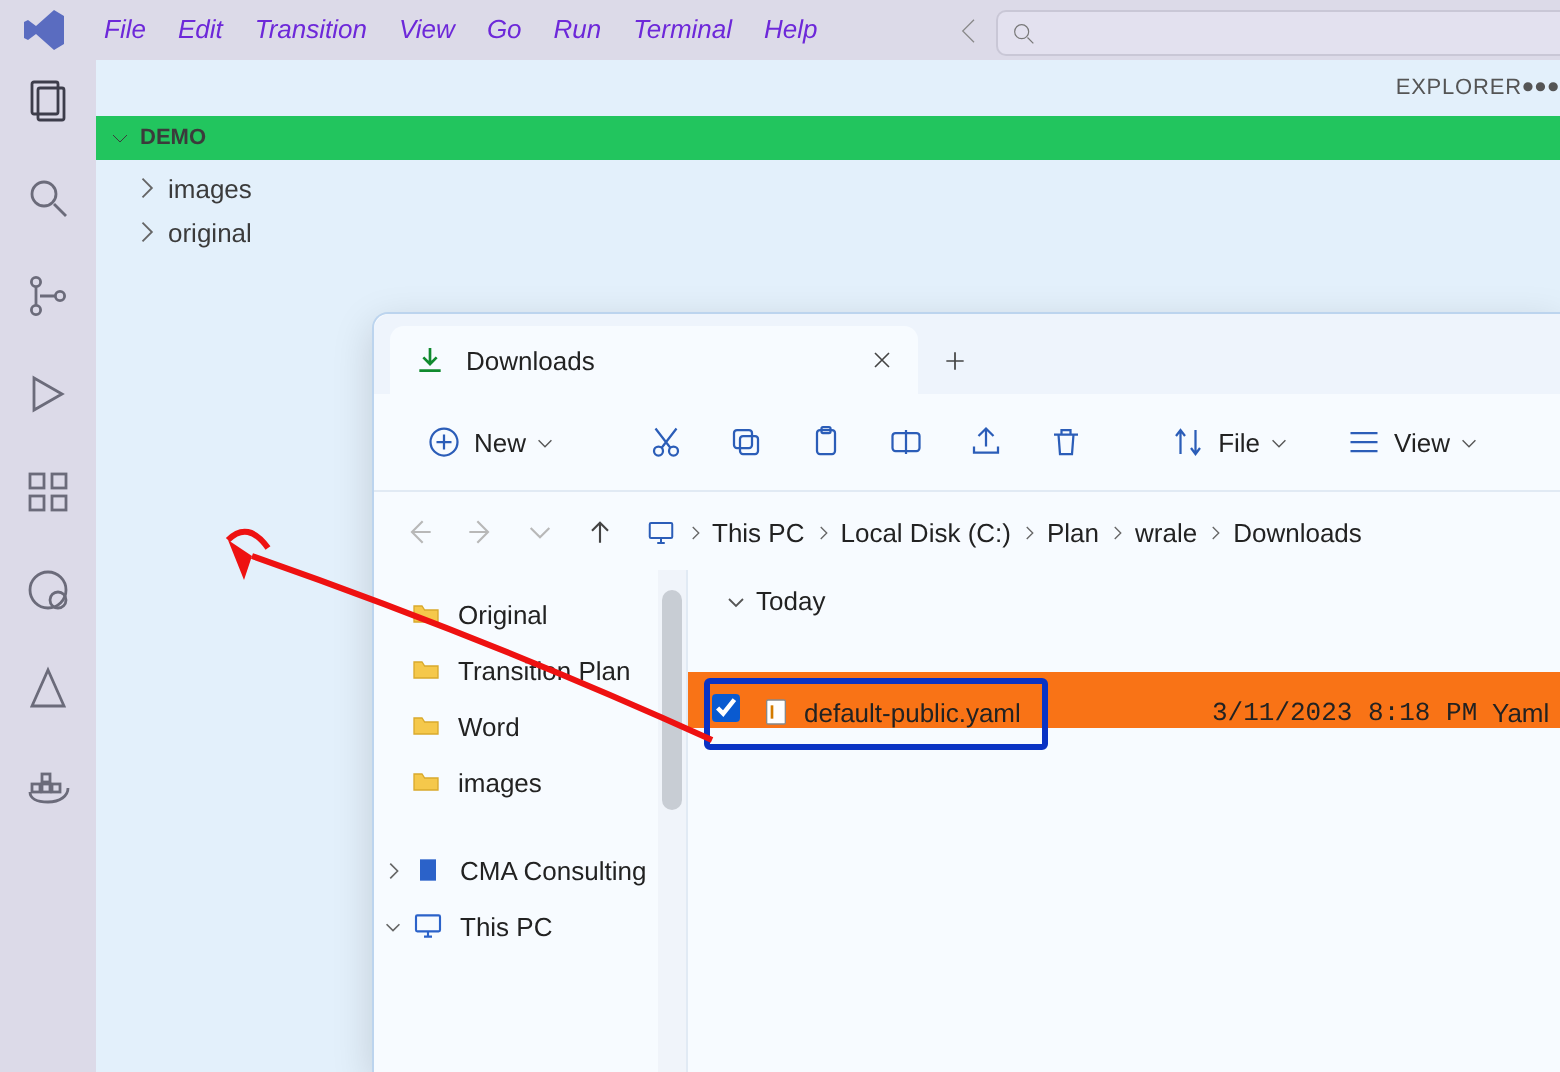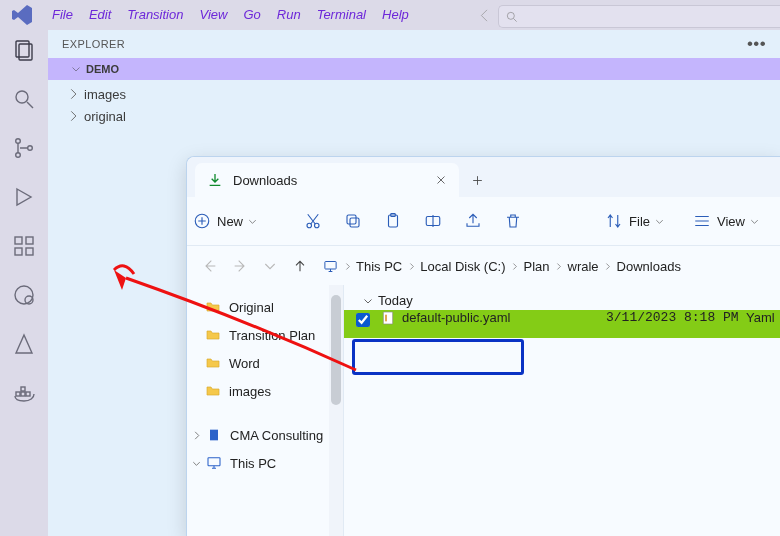--- a/index.html
+++ b/index.html
@@ -8,38 +8,38 @@
   .vsc-logo{width:24px;height:24px;fill:#5a6cc0;margin-right:10px;}
   .vsc-menu-item{padding:0 8px;line-height:30px;color:#6d28d9;cursor:default;font-style:italic;}
   .vsc-nav-arrows{margin-left:60px;display:flex;align-items:center;gap:18px;}
   .vsc-nav-arrows svg{width:15px;height:15px;stroke:#888;}
   .vsc-search{position:absolute;top:5px;right:0;left:498px;height:21px;border:1px solid #c9c7d6;border-right:none;border-radius:5px 0 0 5px;background:#e3e1ef;display:flex;align-items:center;padding-left:6px;}
   .vsc-search svg{width:14px;height:14px;stroke:#777;}
   .vsc-activity{position:absolute;left:0;top:30px;bottom:0;width:48px;background:#dcdae8;display:flex;flex-direction:column;align-items:center;padding-top:8px;gap:22px;}
   .vsc-activity svg{width:24px;height:24px;stroke:#6b6b7a;fill:none;stroke-width:1.4;}
   .vsc-activity .act-item.active svg{stroke:#3d3d4b;}
   .vsc-side{position:absolute;left:48px;top:30px;right:0;bottom:0;background:#e3f0fb;}
-  .side-header{height:28px;display:flex;align-items:center;justify-content:space-between;padding:0 14px;color:#555;font-size:11px;letter-spacing:.4px;}
+  .side-header{height:28px;display:flex;align-items:center;justify-content:flex-end;padding:0 0;color:#555;font-size:11px;letter-spacing:.4px;}
   .side-ellipsis{font-size:17px;line-height:6px;color:#555;}
-  .side-root{height:22px;display:flex;align-items:center;padding-left:22px;font-weight:600;font-size:11px;color:#3b3b3b;background:#c4b5fd;}
+  .side-root{height:22px;display:flex;align-items:center;padding-left:6px;font-weight:600;font-size:11px;color:#3b3b3b;background:#22c55e;}
   .side-root svg{width:12px;height:12px;margin-right:4px;stroke:#3b3b3b;}
   .tree{padding:3px 0 0 18px;}
   .tree-row{height:22px;display:flex;align-items:center;color:#3b3b3b;}
   .tree-row svg{width:14px;height:14px;margin-right:4px;stroke:#666;fill:none;stroke-width:1.6;}
   .pin{fill:#417fb1;stroke:none!important;}
   
   .fe-window{position:absolute;left:186px;top:156px;right:0;bottom:0;background:#f7fbff;border:1px solid #bcd4ee;border-right:none;border-bottom:none;border-radius:8px 0 0 0;box-shadow:0 6px 20px rgba(0,0,0,.15);}
   .fe-tabs{height:40px;background:#eef4fc;display:flex;align-items:flex-end;border-radius:8px 0 0 0;}
   .fe-tab{height:34px;width:240px;margin-left:8px;background:#f7fbff;border-radius:7px 7px 0 0;display:flex;align-items:center;padding:0 12px;position:relative;}
   .fe-tab svg.dl{width:16px;height:16px;stroke:#108a2e;fill:none;stroke-width:2;margin-right:10px;}
   .fe-tab-title{flex:1;color:#222;}
   .fe-tab svg.close{width:12px;height:12px;stroke:#444;stroke-width:1.6;}
   .fe-newtab{width:36px;height:34px;display:flex;align-items:center;justify-content:center;}
   .fe-newtab svg{width:13px;height:13px;stroke:#444;stroke-width:1.6;}
-  .fe-toolbar{height:48px;display:flex;align-items:center;padding:0 6px;border-bottom:1px solid #e1eaf4;}
+  .fe-toolbar{height:48px;display:flex;align-items:center;padding:0 26px;border-bottom:1px solid #e1eaf4;}
   .tb-btn{display:flex;align-items:center;margin-right:22px;color:#222;}
   .tb-btn svg{width:18px;height:18px;stroke:#2b5db8;fill:none;stroke-width:1.5;margin-right:6px;}
   .tb-btn.small svg{margin-right:0;}
   .tb-gap{flex:1;}
   .tb-btn .chev{width:11px;height:11px;stroke:#555;margin-left:4px;}
   .fe-addr{height:40px;display:flex;align-items:center;padding:0 8px;}
   .nav-btn{width:30px;height:30px;display:flex;align-items:center;justify-content:center;}
   .nav-btn svg{width:16px;height:16px;stroke:#444;fill:none;stroke-width:1.6;}
   .nav-btn.dis svg{stroke:#b8b8b8;}
   .crumbs{display:flex;align-items:center;margin-left:8px;color:#222;}
@@ -58,23 +58,23 @@
   .nav-item .exp{width:11px;height:11px;stroke:#666;stroke-width:1.8;margin-right:4px;margin-left:-14px;}
   .cma-ic{fill:#2b62c9;}
   .pc-ic{fill:none;stroke:#2b62c9;stroke-width:1.6;}
   .fe-list{flex:1;position:relative;}
   .list-head{height:32px;display:flex;align-items:center;border-bottom:1px solid #e7edf5;color:#222;}
   .list-head .cb{width:36px;display:flex;justify-content:center;}
   .list-head .col-name{flex:0 0 220px;padding-left:2px;}
   .list-head .col-date{flex:0 0 140px;}
   .list-head .col-type{flex:1;}
   .list-head input{accent-color:#2b62c9;}
-  .group-label{padding:8px 0 2px 18px;display:flex;align-items:center;color:#222;}
+  .group-label{padding:8px 0 16px 18px;display:flex;align-items:center;color:#222;}
   .group-label svg{width:12px;height:12px;stroke:#555;stroke-width:1.8;margin-right:4px;}
-  .file-row{height:28px;display:flex;align-items:flex-start;background:#84cc16;}
+  .file-row{height:28px;display:flex;align-items:flex-end;background:#f97316;margin-top:12px;}
   .file-row .cb{width:36px;display:flex;justify-content:center;}
   .file-row .cb input{width:14px;height:14px;accent-color:#0a5ad0;}
   .file-ic{width:16px;height:16px;margin-right:6px;}
   .file-name{flex:0 0 204px;color:#222;}
   .file-date{flex:0 0 140px;color:#222;font-family:Liberation Mono, monospace;}
   .file-type{flex:1;color:#222;}
   .sel-box{position:absolute;border:3px solid #0a33c4;border-radius:3px;pointer-events:none;}
   
   .anno{position:absolute;pointer-events:none;}
 </style>

